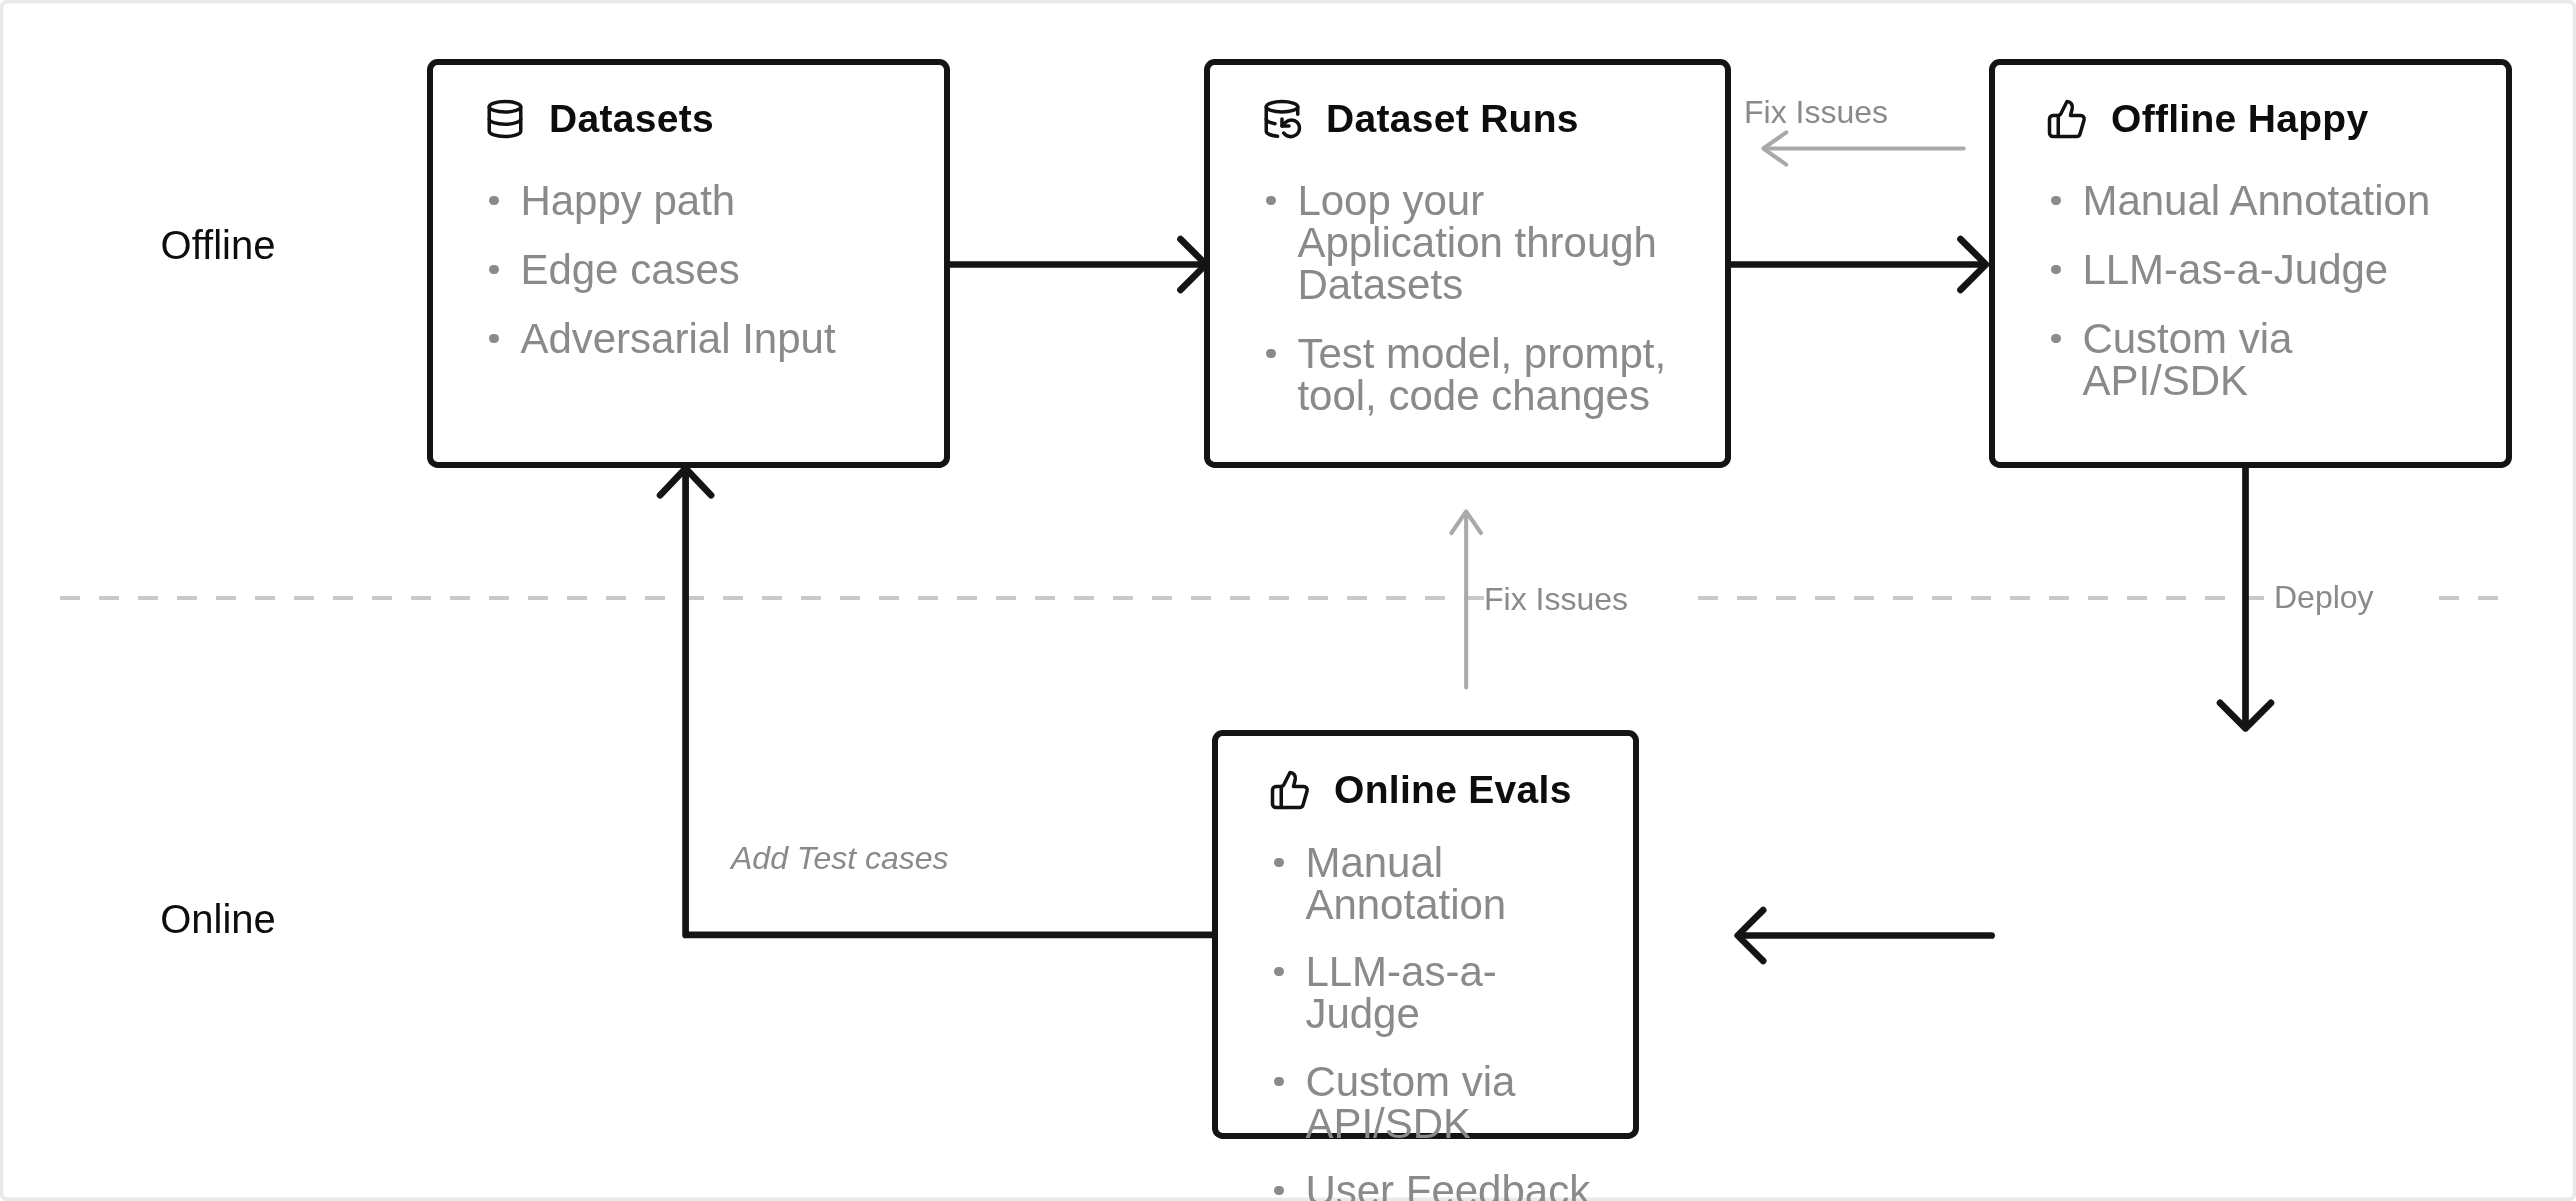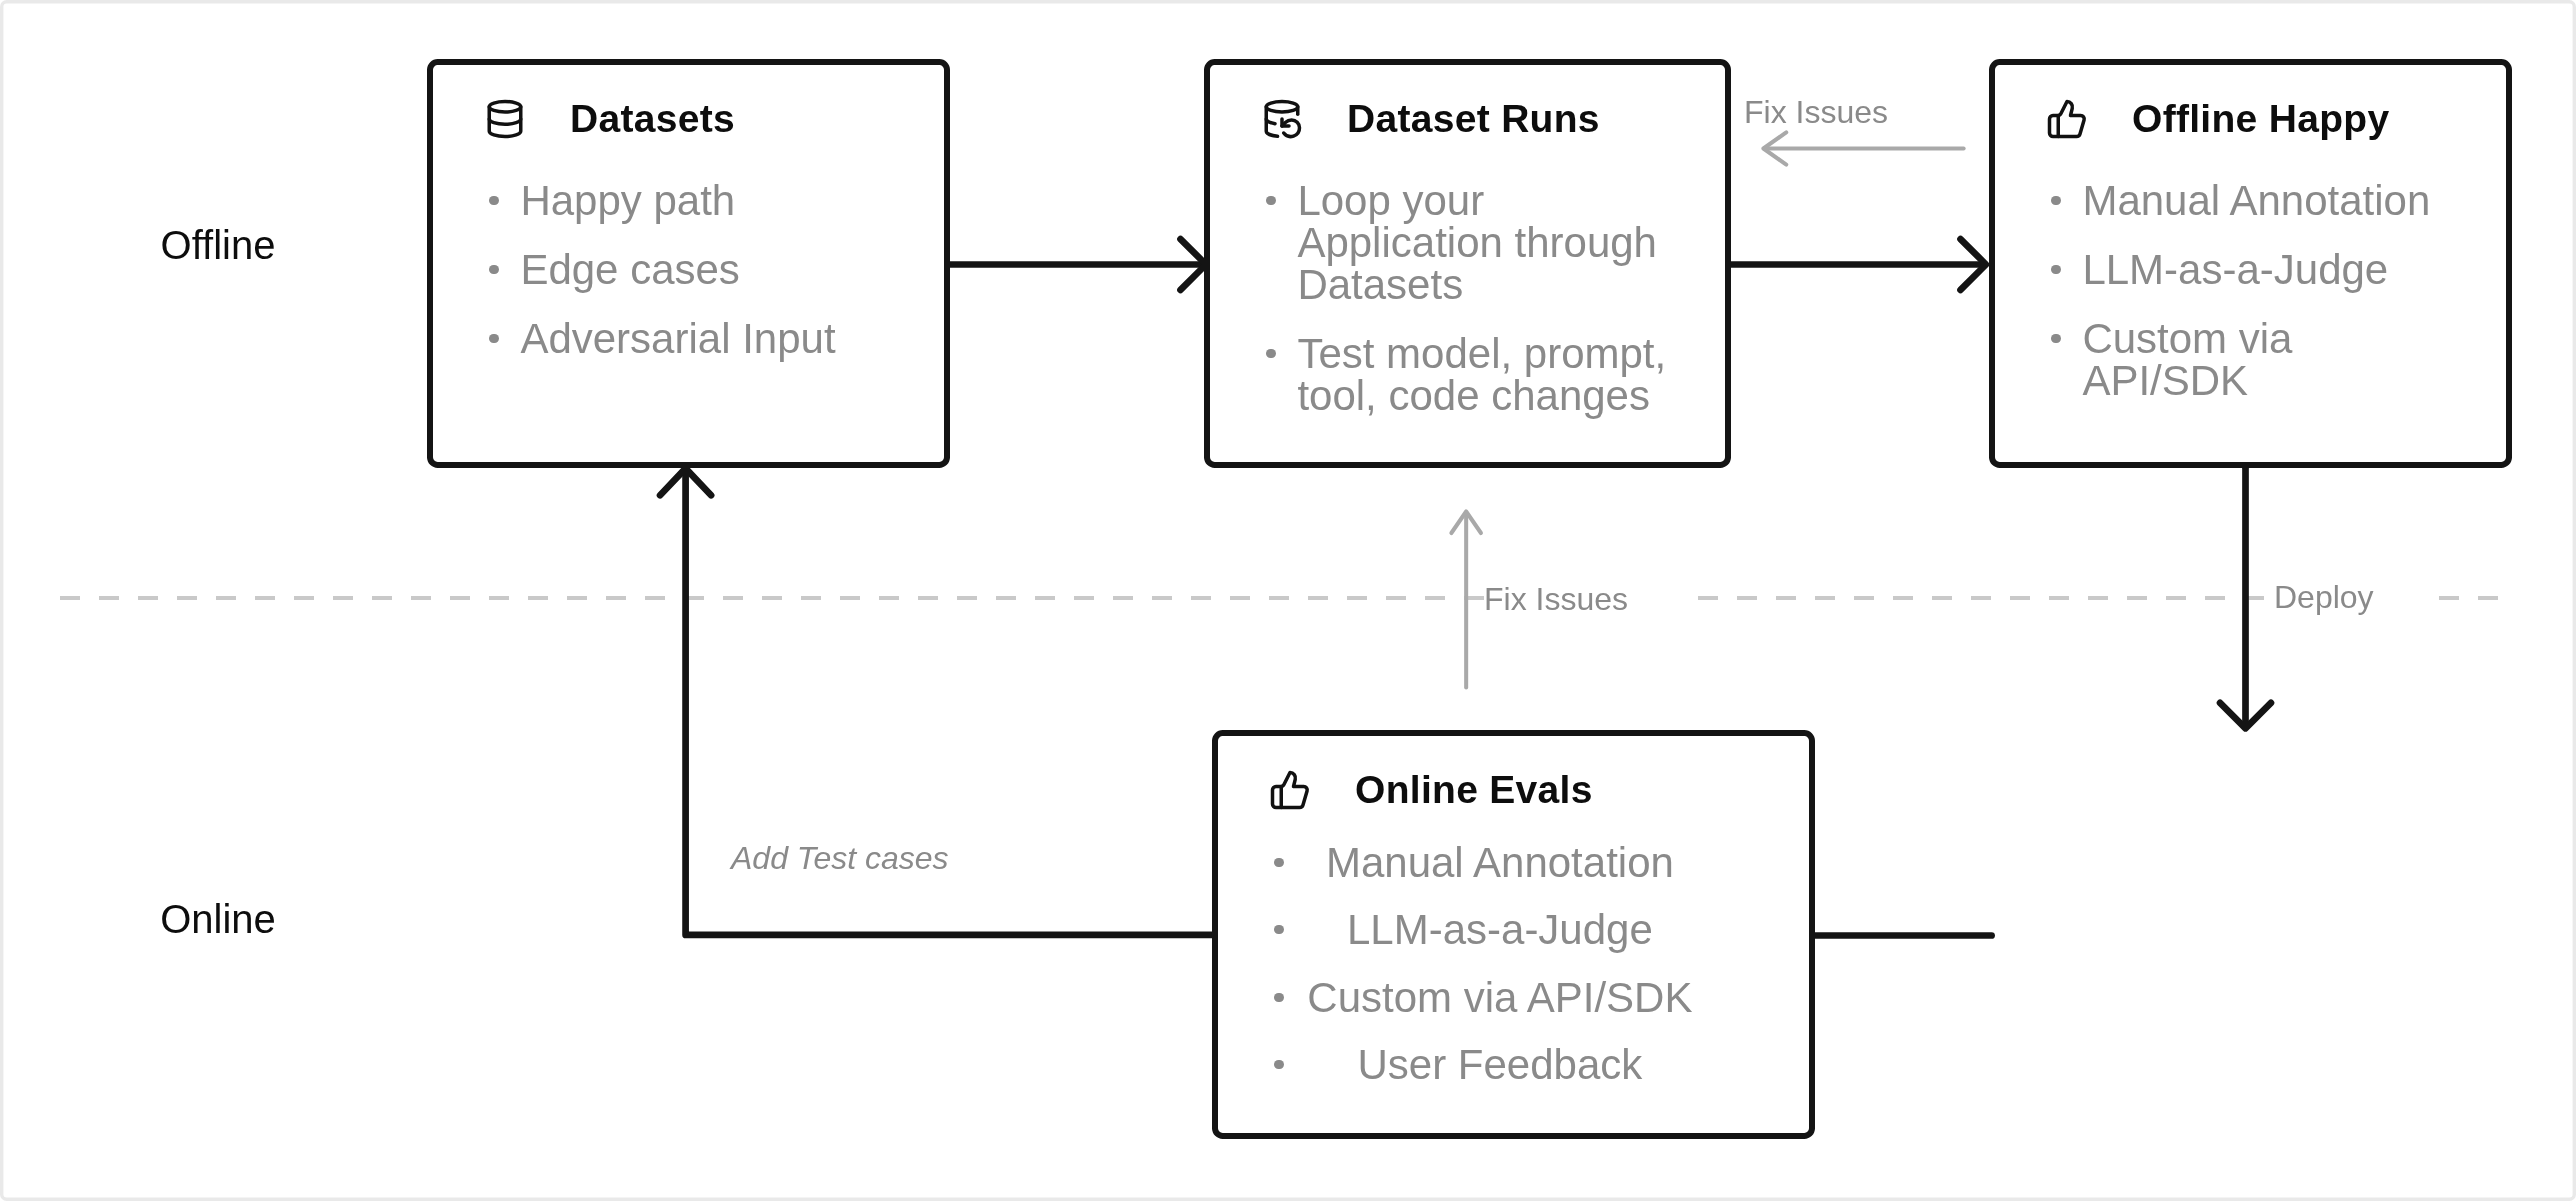--- a/index.html
+++ b/index.html
@@ -9,21 +9,21 @@
     font-family:"Liberation Sans", sans-serif;
   }
   
   .node{
     position:absolute;background:#ffffff;border:6.7px solid #141414;border-radius:10.7px;
     box-sizing:border-box;z-index:4;padding:32px 40px 0 51px;
   }
   .node-header{display:flex;align-items:center;gap:23px;}
   .node-icon{width:42px;height:42px;color:#111111;flex:0 0 auto;}
   .node-icon svg{width:100%;height:100%;display:block;}
-  .node-title{font-size:39px;font-weight:bold;color:#0d0d0d;letter-spacing:0.3px;margin-left:21px;}
+  .node-title{font-size:39px;font-weight:bold;color:#0d0d0d;letter-spacing:0.3px;}
   .node-items{list-style:none;margin:39px 0 0 0;padding:0 0 0 5.4px;}
   .node-items li{
     position:relative;padding-left:31px;margin-bottom:27px;
     font-size:42px;line-height:42px;color:#8a8a8a;max-width:389px;
   }
   .node-items li::before{
     content:"";position:absolute;left:0;top:16px;width:9.4px;height:9.4px;border-radius:50%;background:#8a8a8a;
   }
   
   .lane-label{
@@ -103,21 +103,21 @@
       </span>
       <span class="node-title">Offline Happy</span>
     </div>
     <ul class="node-items">
       <li>Manual Annotation</li>
       <li>LLM-as-a-Judge</li>
       <li>Custom via API/SDK</li>
     </ul>
   </div>
 
-  <div class="node" style="left:1212px;top:730px;width:603px;height:409px;text-align:center;">
+  <div class="node" style="left:1212px;top:730px;width:427px;height:409px;">
     <div class="node-header">
       <span class="node-icon">
         <svg viewBox="0 0 24 24" fill="none" stroke="currentColor" stroke-width="2" stroke-linecap="round" stroke-linejoin="round">
           <path d="M7 10v12"></path>
           <path d="M15 5.88 14 10h5.83a2 2 0 0 1 1.92 2.56l-2.33 8A2 2 0 0 1 17.5 22H4a2 2 0 0 1-2-2v-8a2 2 0 0 1 2-2h2.76a2 2 0 0 0 1.79-1.11L12 2a3.13 3.13 0 0 1 3 3.88Z"></path>
         </svg>
       </span>
       <span class="node-title">Online Evals</span>
     </div>
     <ul class="node-items" style="margin-top:29.5px;">

